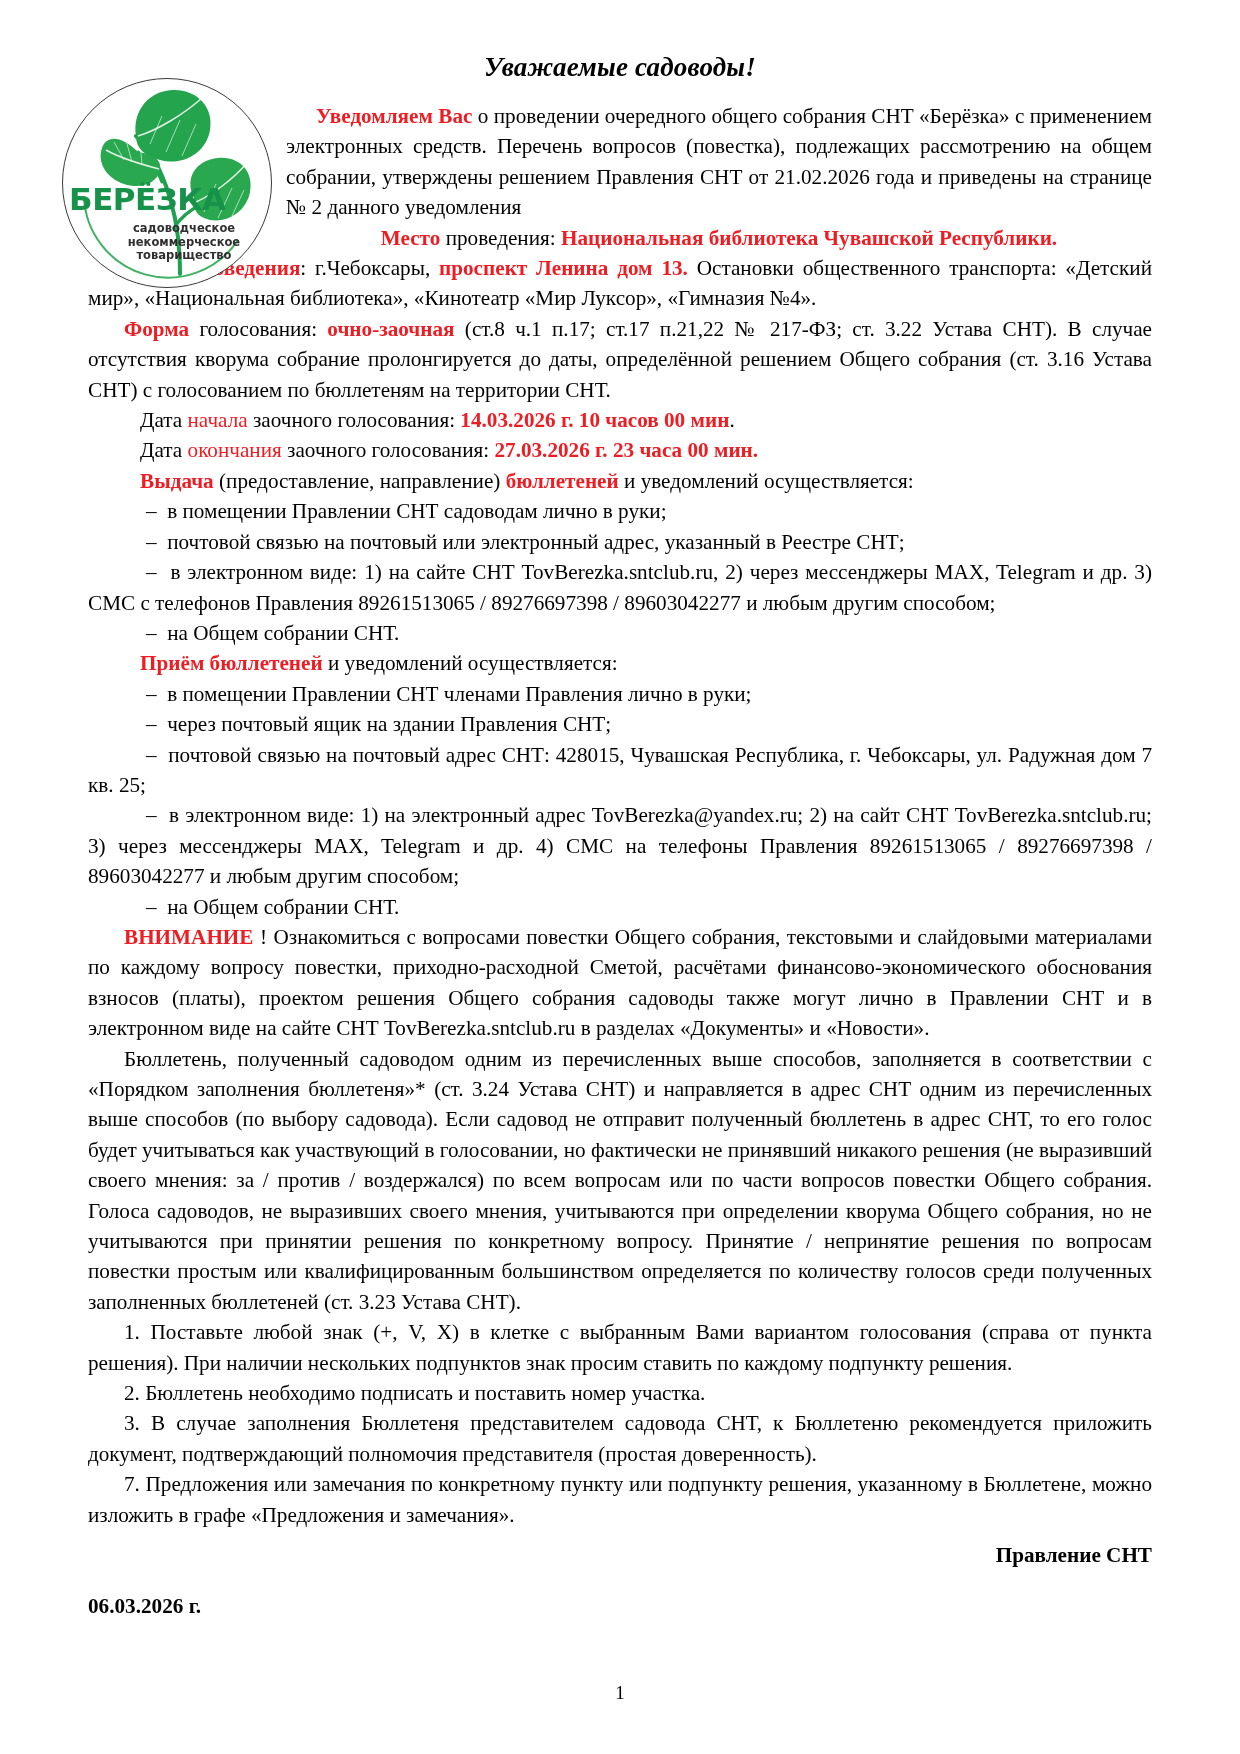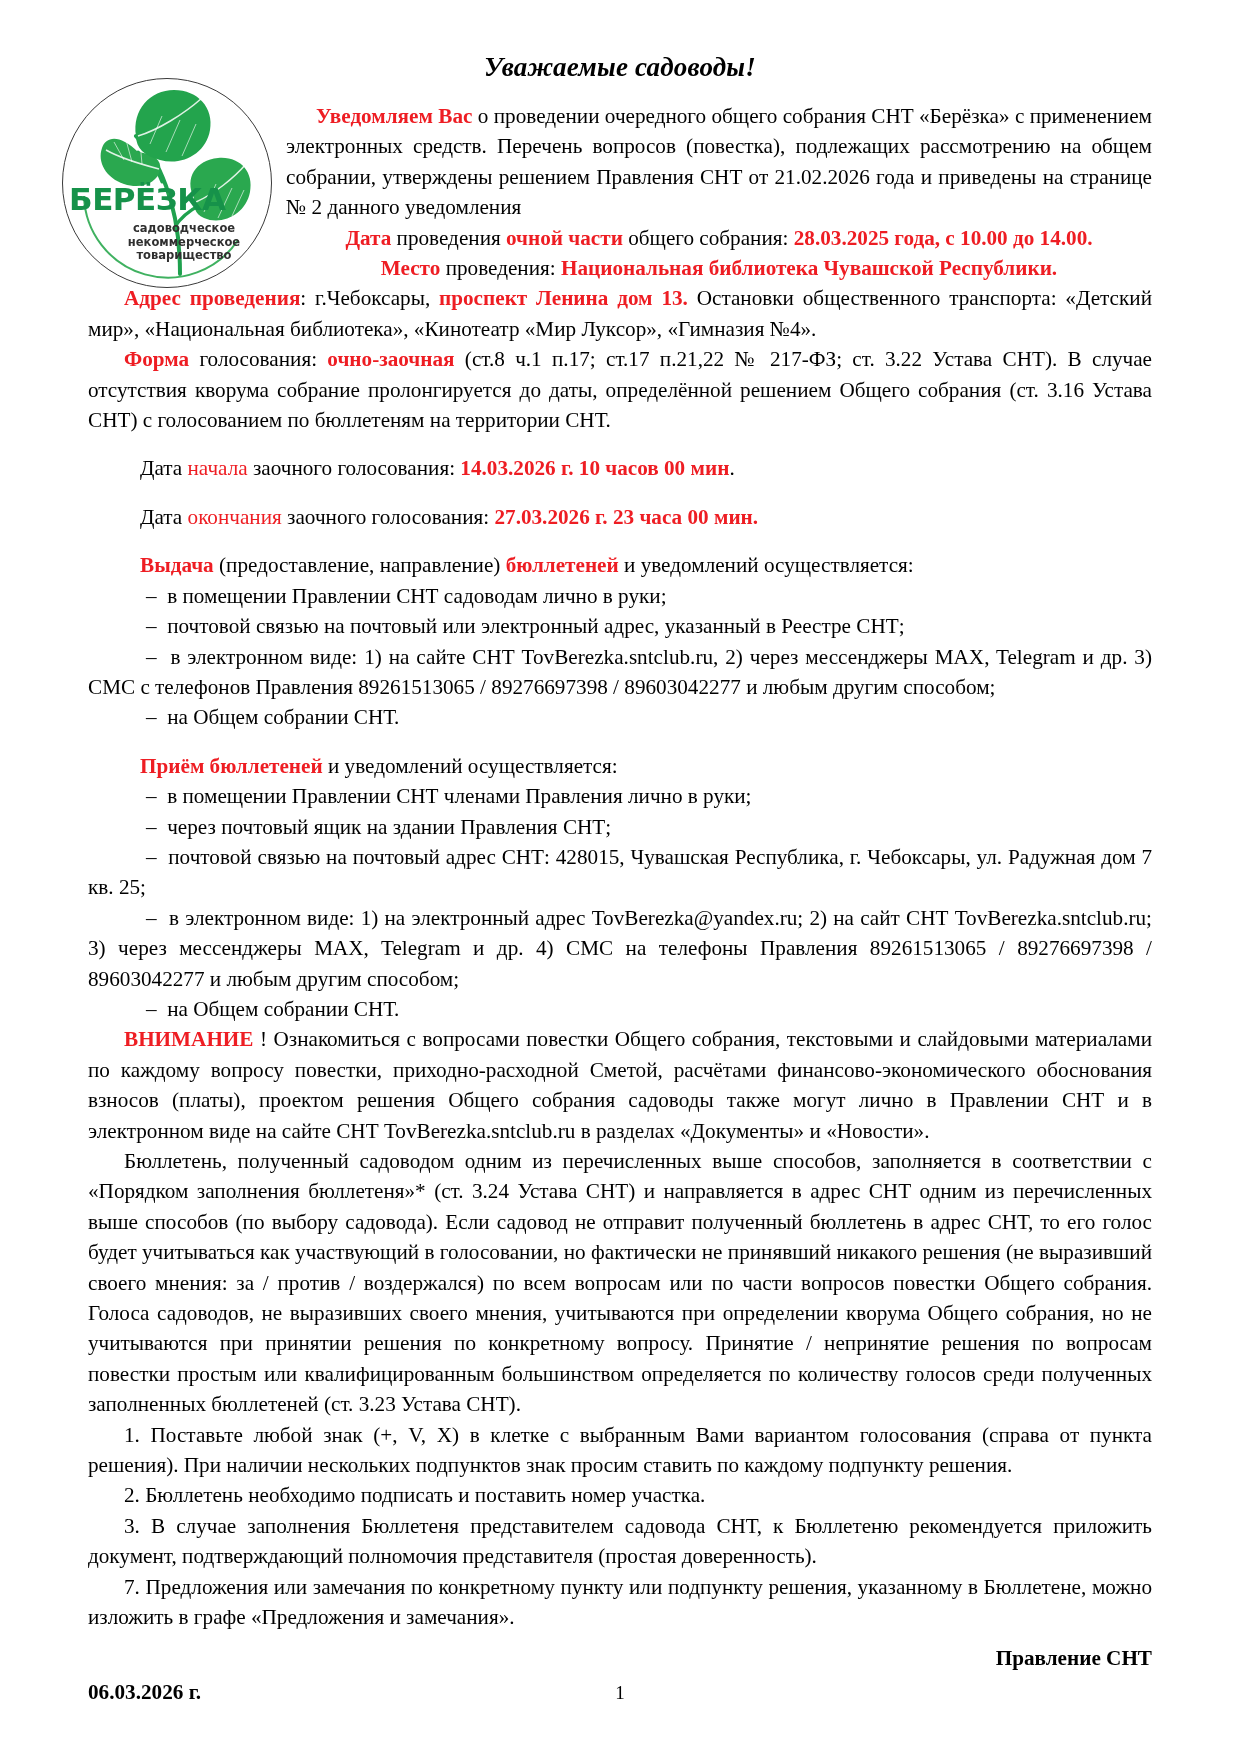--- a/index.html
+++ b/index.html
@@ -89,41 +89,41 @@
   }
   .indent-head {
     margin-left: 198px;      
   }
   .r { color: #ee1d23; font-weight: 700; }
   .rn { color: #ee1d23; }
 
   .p-first { text-indent: 30px; }
   .p-ind { text-indent: 36px; }
 
-  .line-ind-1 { padding-left: 52px; margin-top: 18px; }
+  .line-ind-1 { padding-left: 52px; }
   .bullet-hang {
     padding-left: 0;
     text-indent: 58px;
   }
 
   .center-line { text-align: center; }
 
   .nowrap { white-space: nowrap; }
 
   .signature {
     text-align: right;
     font-weight: 700;
     font-size: 21.2px;
     margin-top: 10px;
   }
   .footer-date {
     font-weight: 700;
     font-size: 21.2px;
     text-align: left;
-    margin-top: 4px;
+    margin-top: 20px;
   }
   .page-number {
     position: absolute;
     left: 0; right: 0;
     bottom: 50px;
     text-align: center;
     font-size: 19px;
   }
   .tight { text-align: justify; }
 </style>
@@ -165,21 +165,20 @@
       <div>садоводческое</div>
       <div>некоммерческое</div>
       <div>товарищество</div>
     </div>
   </div>
 
   <h1 class="doc-title">Уважаемые садоводы!</h1>
 
   <div class="body-col indent-head">
     <p class="p-first"><span class="r">Уведомляем Вас</span><span> о проведении очередного общего собрания СНТ «Берёзка» с применением электронных средств. Перечень вопросов (повестка), подлежащих рассмотрению на общем собрании, утверждены решением Правления СНТ от 21.02.2026 года и приведены на странице № 2 данного уведомления</span></p>
-    <p class="center-line"><span class="r">Дата</span><span> проведения </span><span class="r">очной части</span><span> общего собрания: </span><span class="r nowrap">28.03.2025 года, с 10.00 до 14.00.</span></p>
     <p class="center-line"><span class="r">Место</span><span> проведения: </span><span class="r">Национальная библиотека Чувашской Республики.</span></p>
   </div>
 
   <div class="body-col">
 
     <p class="p-ind"><span class="r">Адрес проведения</span><span>: г.Чебоксары, </span><span class="r">проспект Ленина дом 13.</span><span> Остановки общественного транспорта: «Детский мир», «Национальная библиотека», «Кинотеатр «Мир Луксор», «Гимназия №4».</span></p>
 
     <p class="p-ind"><span class="r">Форма</span><span> голосования: </span><span class="r">очно-заочная</span><span> (ст.8 ч.1 п.17; ст.17 п.21,22 № 217-ФЗ; ст. 3.22 Устава СНТ). В случае отсутствия кворума собрание пролонгируется до даты, определённой решением Общего собрания (ст. 3.16 Устава СНТ) с голосованием по бюллетеням на территории СНТ.</span></p>
 
     <p class="line-ind-1 tight"><span>Дата </span><span class="rn">начала</span><span> заочного голосования: </span><span class="r">14.03.2026 г. 10 часов 00 мин</span><span>.</span></p>

